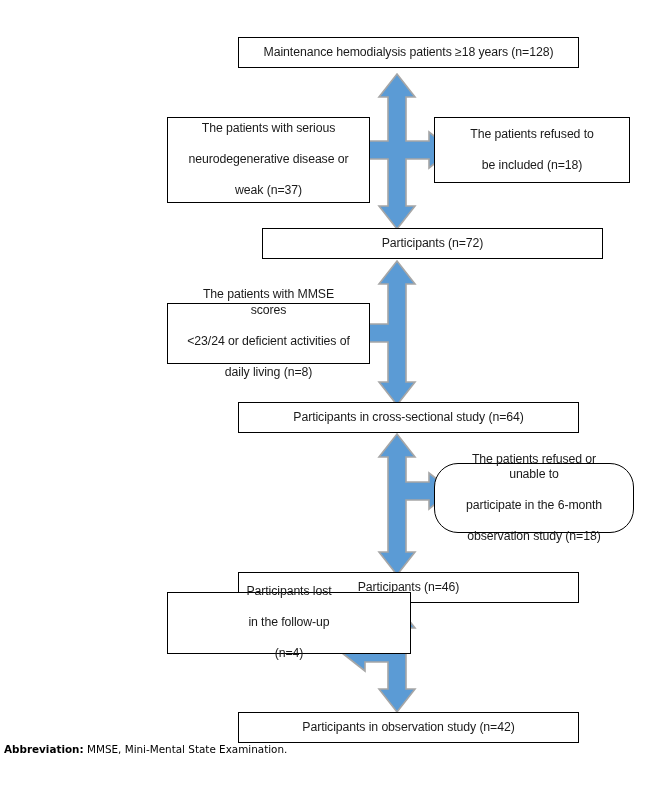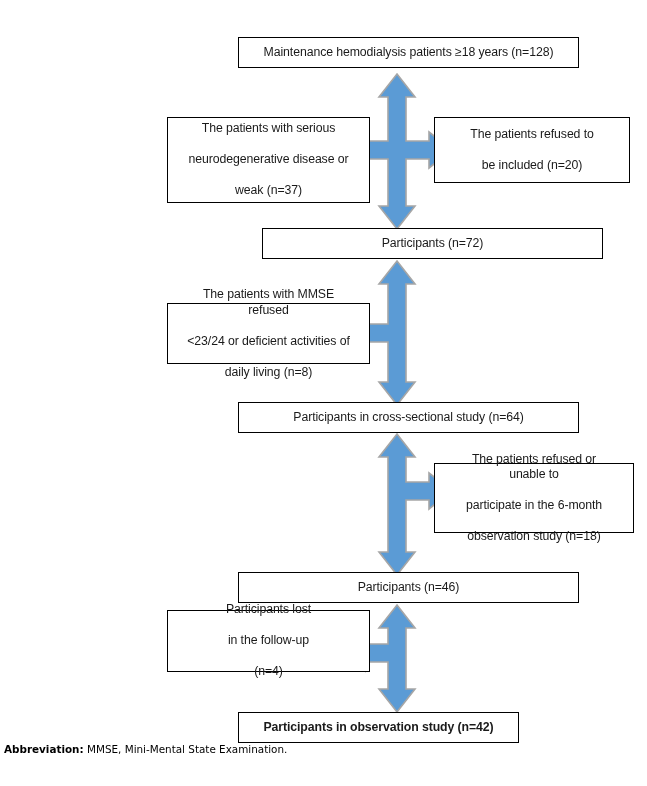--- a/index.html
+++ b/index.html
@@ -102,61 +102,61 @@
     <span>
       <span>The patients with serious</span><br>
       <span>neurodegenerative disease or</span><br>
       <span>weak (n=37)</span>
     </span>
   </div>
 
   <div class="fbox" style="left:434px; top:117px; width:196px; height:66px;">
     <span>
       <span>The patients refused to</span><br>
-      <span>be included (n=20)</span>
+      <span>be included (n=18)</span>
     </span>
   </div>
 
   <div class="fbox" style="left:238px; top:228px; width:341px; height:31px;margin-left:24px;">
     <span>Participants (n=72)</span>
   </div>
 
   <div class="fbox" style="left:167px; top:303px; width:203px; height:61px;">
     <span>
-      <span>The patients with MMSE refused</span><br>
+      <span>The patients with MMSE scores</span><br>
       <span>&lt;23/24 or deficient activities of</span><br>
       <span>daily living (n=8)</span>
     </span>
   </div>
 
   <div class="fbox" style="left:238px; top:402px; width:341px; height:31px;">
     <span>Participants in cross-sectional study (n=64)</span>
   </div>
 
-  <div class="fbox" style="left:434px; top:463px; width:200px; height:70px;">
+  <div class="fbox" style="left:434px; top:463px; width:200px; height:70px;border-radius:24px;">
     <span>
       <span>The patients refused or unable to</span><br>
       <span>participate in the 6-month</span><br>
       <span>observation study (n=18)</span>
     </span>
   </div>
 
   <div class="fbox" style="left:238px; top:572px; width:341px; height:31px;text-align:center;">
     <span>Participants (n=46)</span>
   </div>
 
-  <div class="fbox" style="left:167px; top:610px; width:203px; height:62px;">
+  <div class="fbox" style="left:167px; top:592px; width:244px; height:62px;">
     <span>
       <span>Participants lost</span><br>
       <span>in the follow-up</span><br>
       <span>(n=4)</span>
     </span>
   </div>
 
-  <div class="fbox" style="left:238px; top:712px; width:281px; height:31px;font-weight:bold;">
+  <div class="fbox" style="left:238px; top:712px; width:341px; height:31px;">
     <span>Participants in observation study (n=42)</span>
   </div>
 
   <div id="caption">
     <div>
       <span class="lead">Abbreviation:</span>
       <span>MMSE, Mini-Mental State Examination.</span>
     </div>
   </div>
 

